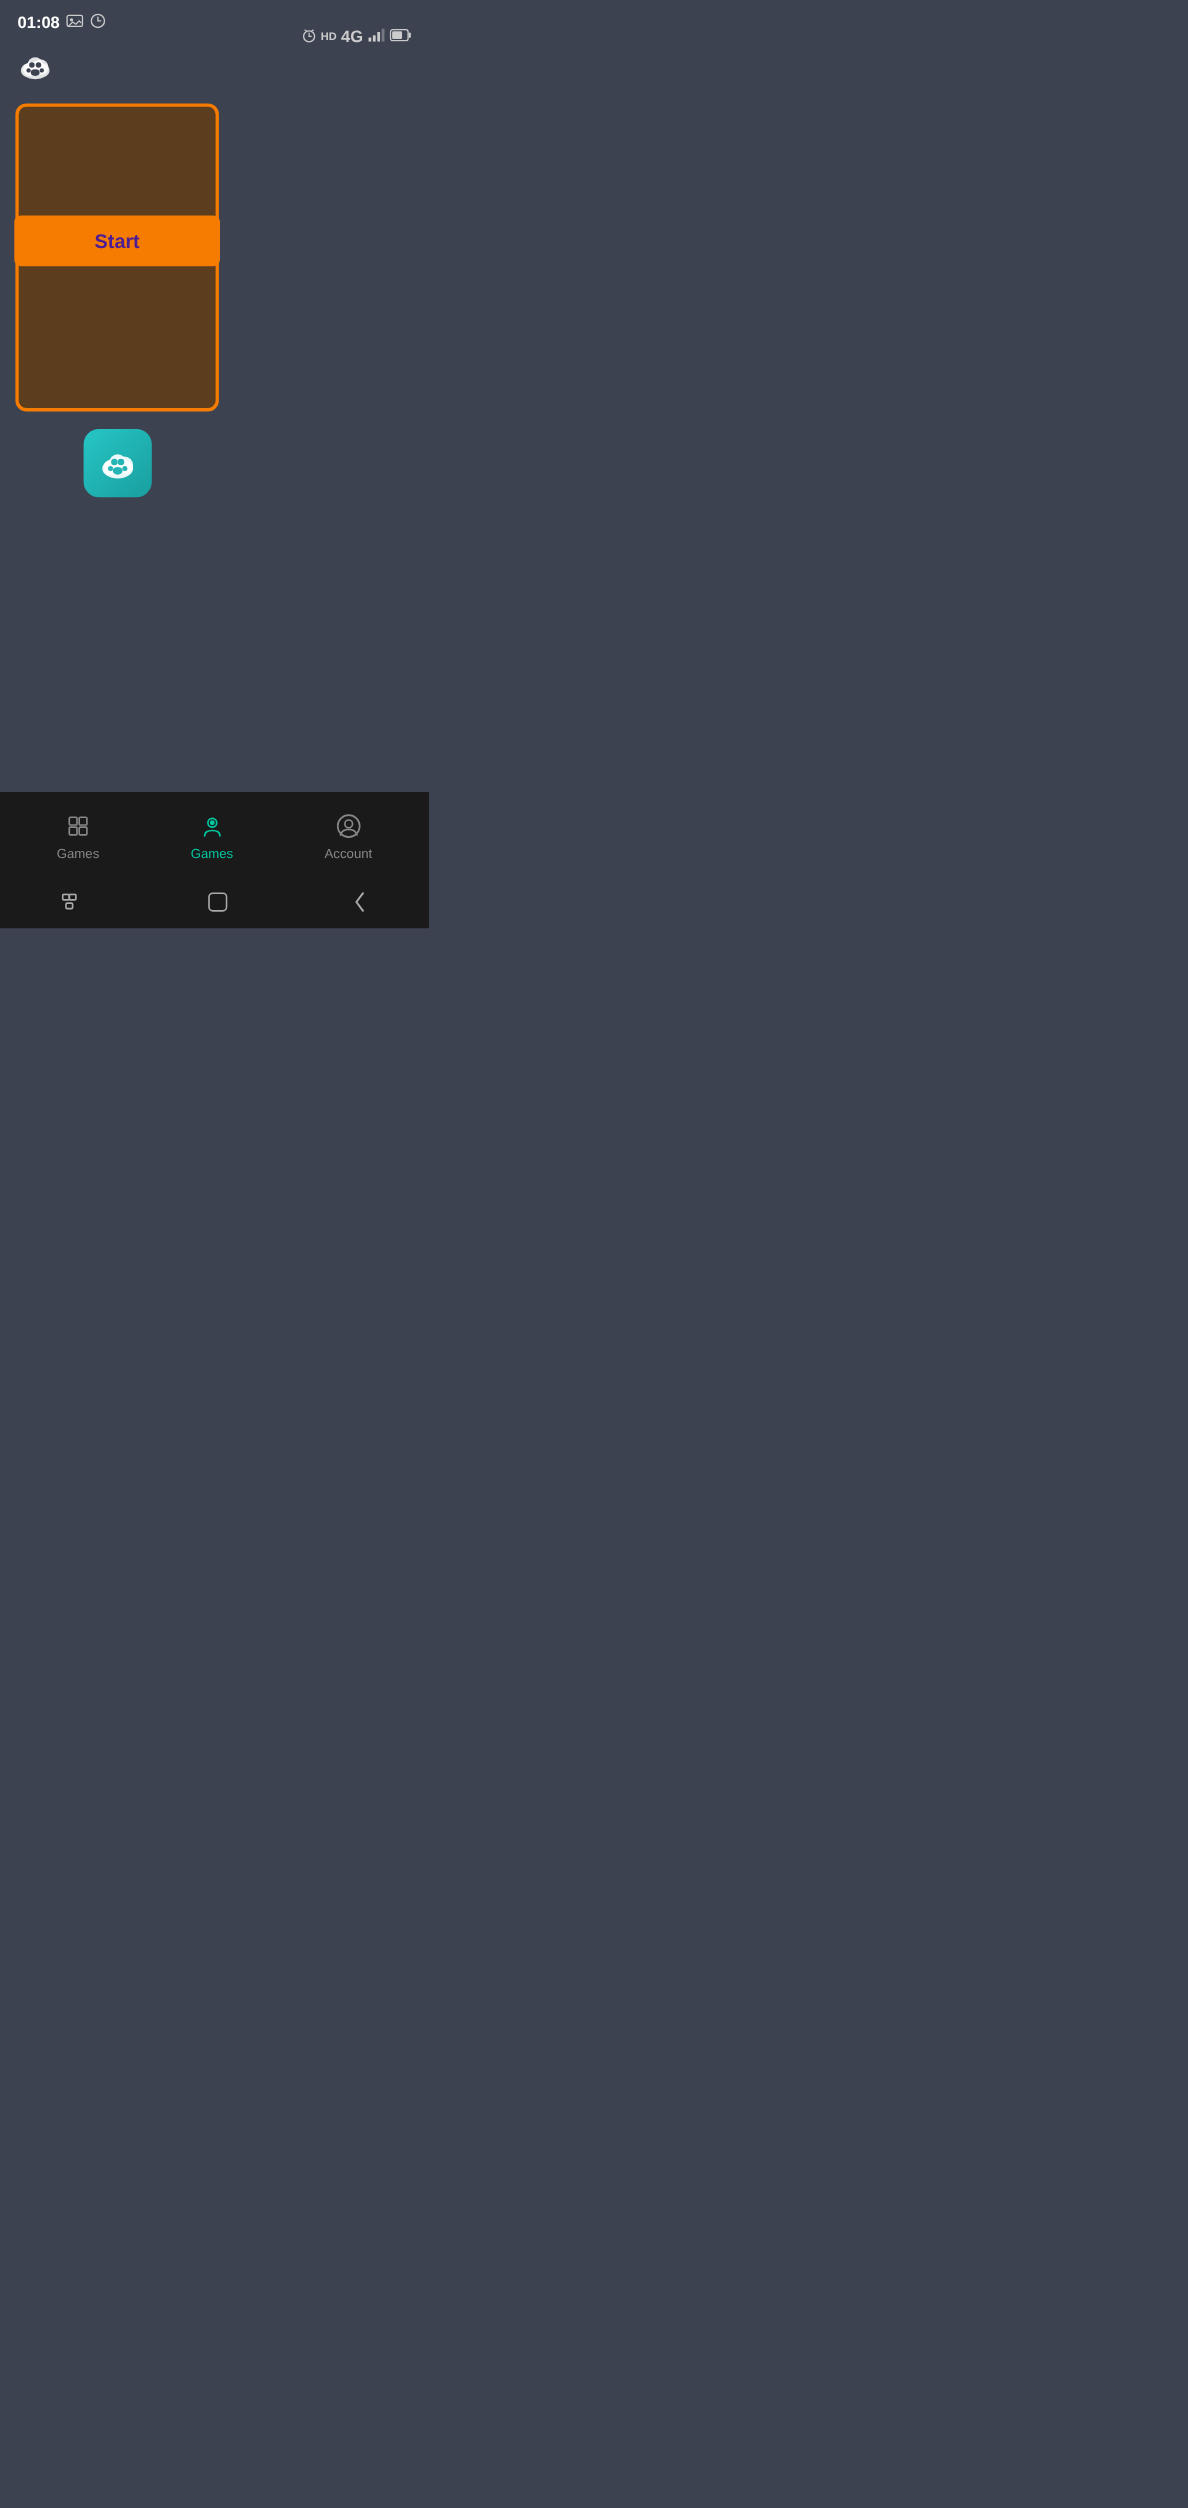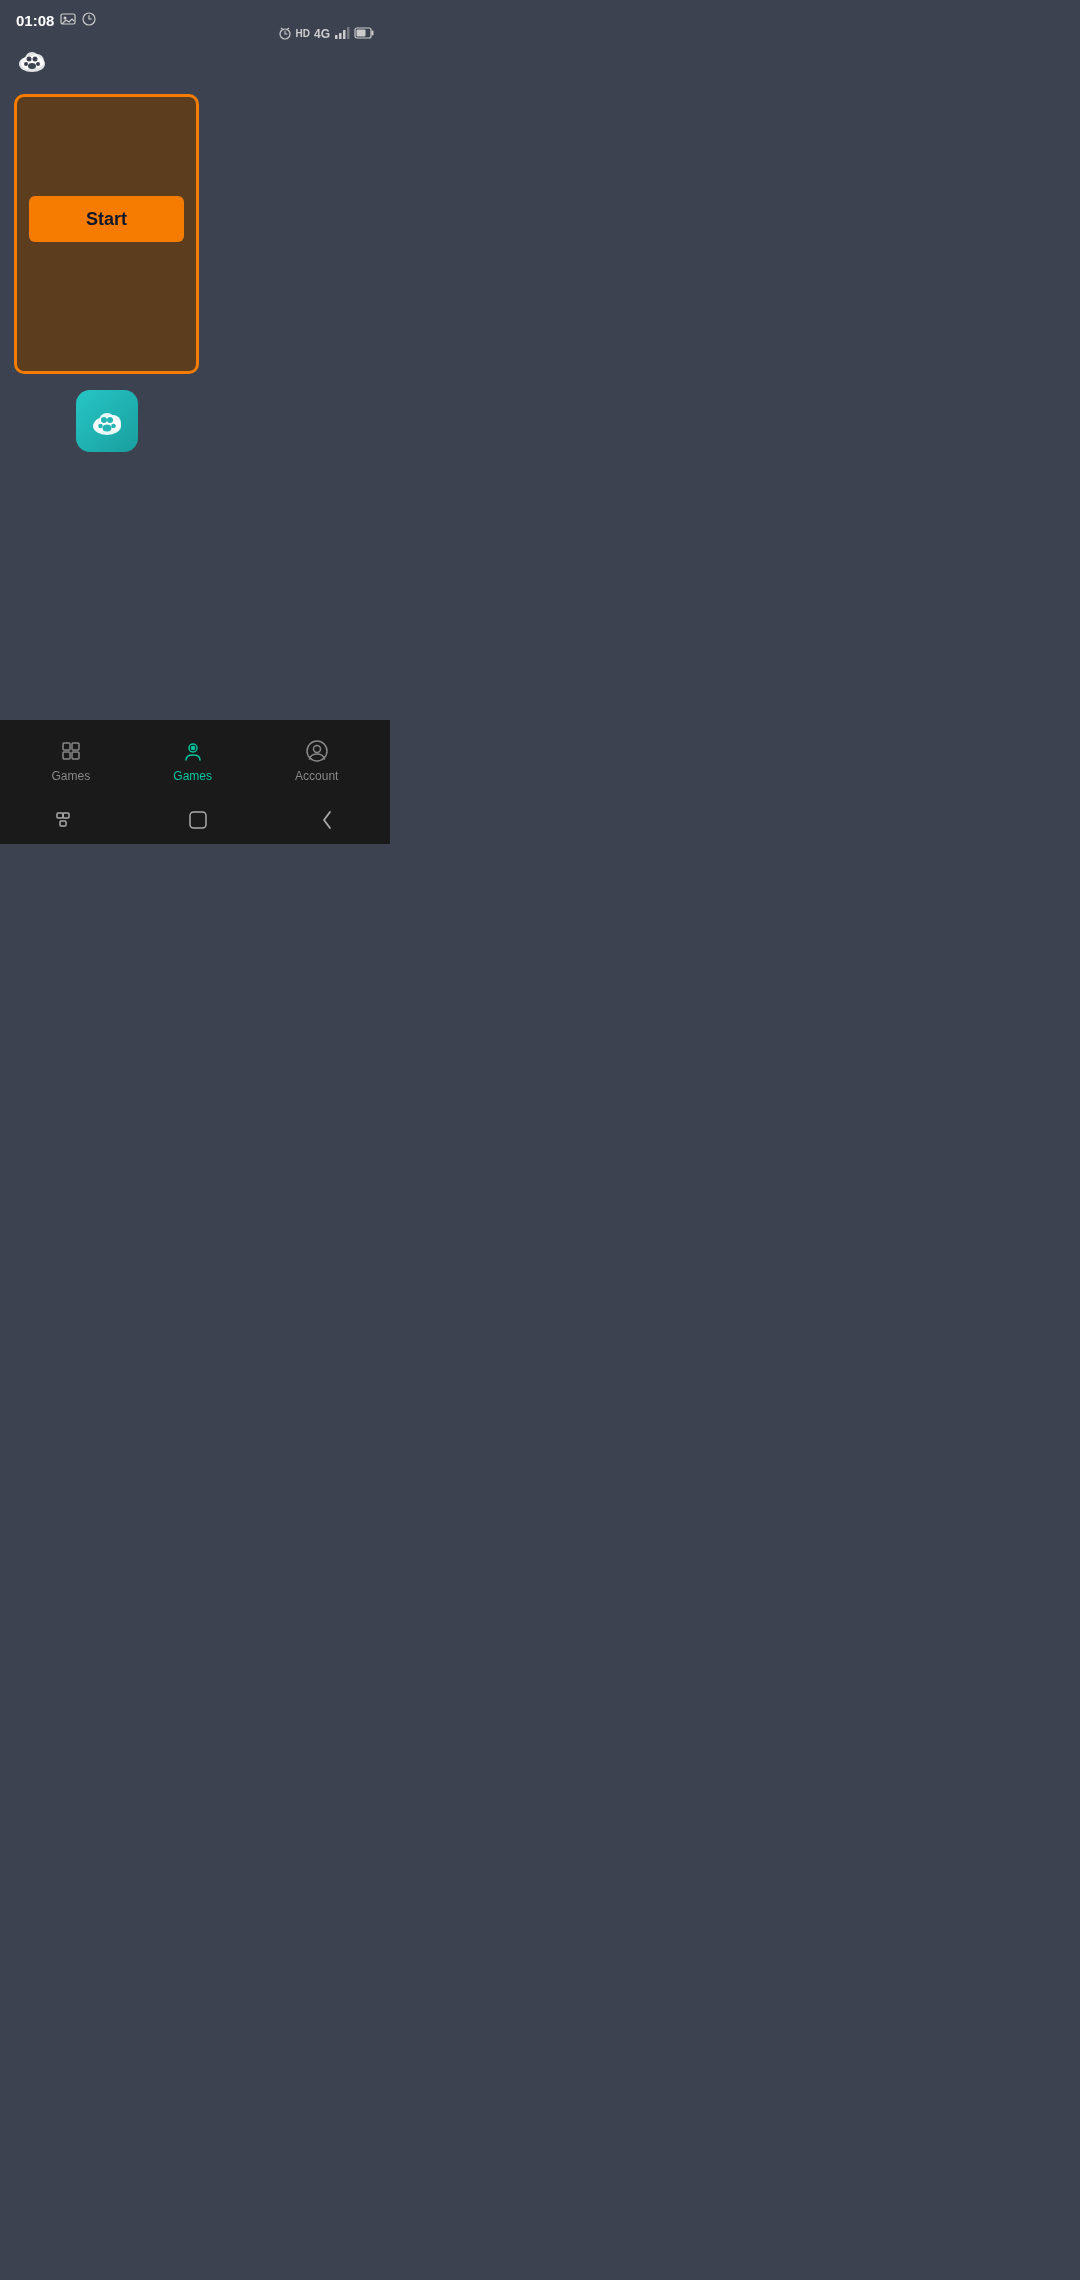--- a/index.html
+++ b/index.html
@@ -94,26 +94,26 @@
       border: 3px solid #f57c00;
       border-radius: 10px;
       display: flex;
       flex-direction: column;
       align-items: center;
       justify-content: center;
       position: relative;
     }
 
     .start-button {
-      width: 155px;
+      width: 187px;
       height: 46px;
       background-color: #f57c00;
       border: none;
       border-radius: 6px;
-      color: #0f172a;
+      color: #4c1d95;
       font-size: 18px;
       font-weight: bold;
       cursor: pointer;
       display: flex;
       align-items: center;
       justify-content: center;
       margin-top: -30px;
     }
 
     
@@ -232,21 +232,21 @@
   <div class="status-right">
     <span>
       <svg width="14" height="14" viewBox="0 0 14 14" fill="none">
         <circle cx="7" cy="8" r="5" stroke="#cccccc" stroke-width="1.2"></circle>
         <polyline points="7,5 7,8 9,8" stroke="#cccccc" stroke-width="1.1" stroke-linecap="round"></polyline>
         <line x1="3" y1="2" x2="5.5" y2="4" stroke="#cccccc" stroke-width="1.1"></line>
         <line x1="11" y1="2" x2="8.5" y2="4" stroke="#cccccc" stroke-width="1.1"></line>
       </svg>
     </span>
     <span style="color:#cccccc;font-size:10px;font-weight:bold;">HD</span>
-    <span style="color:#cccccc;font-size:12px;font-weight:bold;">4G</span>
+    <span style="color:#cccccc;font-size:15px;font-weight:bold;">4G</span>
     <span>
       <svg width="16" height="12" viewBox="0 0 16 12" fill="#cccccc">
         <rect x="1" y="8" width="2.5" height="4" rx="0.5"></rect>
         <rect x="5" y="6" width="2.5" height="6" rx="0.5"></rect>
         <rect x="9" y="3" width="2.5" height="9" rx="0.5"></rect>
         <rect x="13" y="0" width="2.5" height="12" rx="0.5" opacity="0.4"></rect>
       </svg>
     </span>
     <span>
       <svg width="20" height="12" viewBox="0 0 20 12" fill="none">

